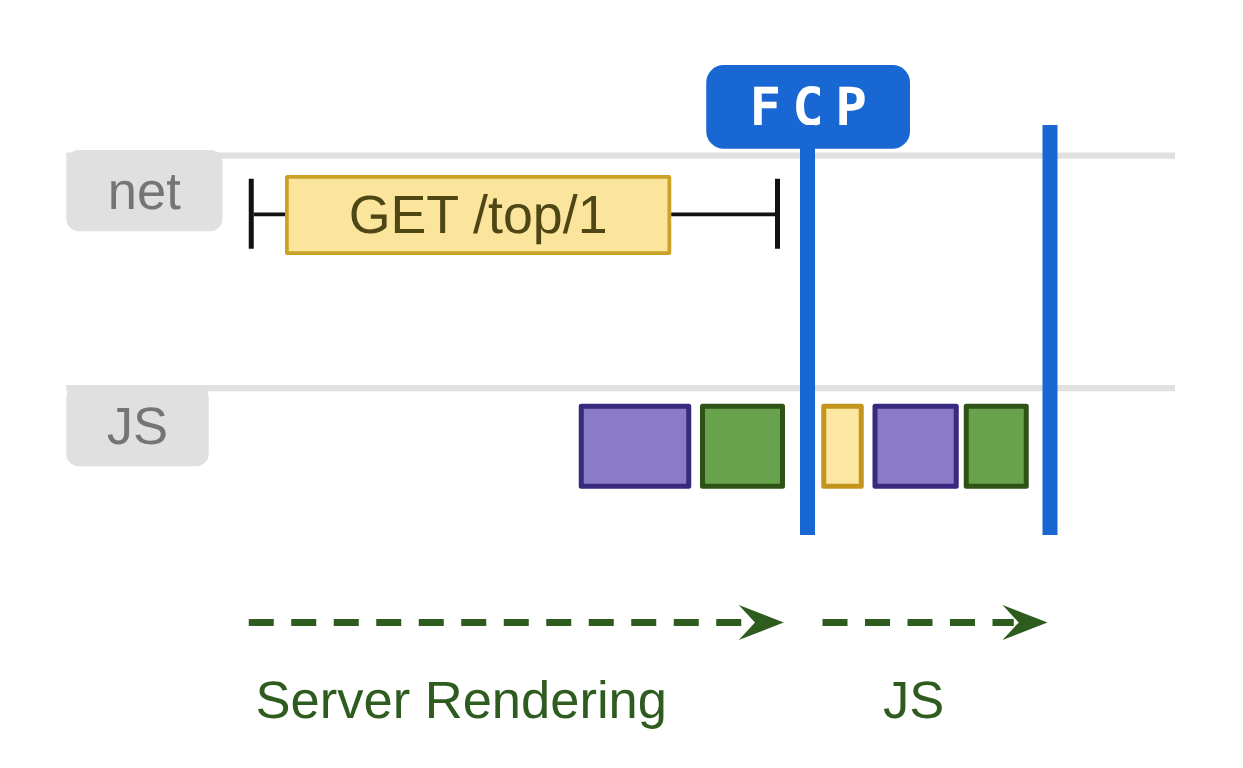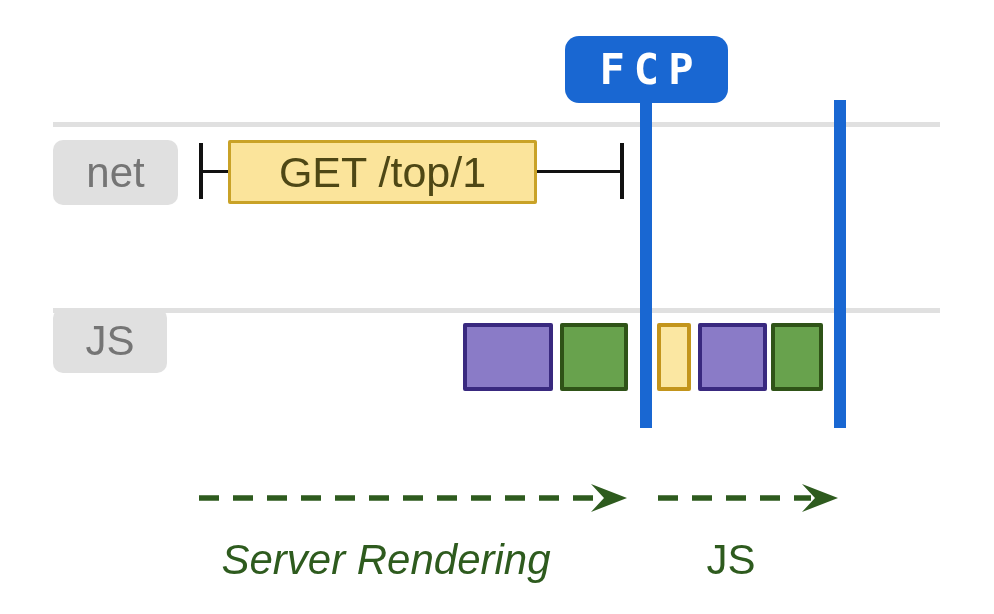--- a/index.html
+++ b/index.html
@@ -12,21 +12,21 @@
     position: relative;
     width: 994px;
     height: 614px;
     background: #ffffff;
     overflow: hidden;
   }
 
   
   .marker-badge {
     position: absolute;
-    top: 36px;
+    top: 52px;
     height: 67px;
     background: #1967D2;
     border-radius: 14px;
     display: flex;
     align-items: center;
     justify-content: center;
     color: #ffffff;
     font-family: "DejaVu Sans Mono", monospace;
     font-weight: bold;
     font-size: 42px;
@@ -59,21 +59,21 @@
     height: 65px;
     background: #E0E0E0;
     border-radius: 10px;
     display: flex;
     align-items: center;
     justify-content: center;
     color: #757575;
     font-size: 42px;
     z-index: 2;
   }
-  .track-label.net { top: 140px; width: 125px; }
+  .track-label.net { top: 120px; width: 125px; }
   .track-label.js  { top: 308px; width: 114px; }
 
   
   .interval-tick {
     position: absolute;
     top: 143px;
     width: 4px;
     height: 56px;
     background: #111111;
     z-index: 2;
@@ -173,16 +173,16 @@
       <div class="js-block green" style="left: 771px; width: 52px;"></div>
     </div>
 
   <svg class="arrows-svg" id="arrows-svg" width="994" height="614" viewBox="0 0 994 614" xmlns="http://www.w3.org/2000/svg">
       <line x1="199" y1="498" x2="600" y2="498" stroke="#2E5B1E" stroke-width="5.5" stroke-dasharray="20 14"></line>
       <path d="M 627 498 L 591 484 L 604 498 L 591 512 Z" fill="#2E5B1E"></path>
       <line x1="658" y1="498" x2="811" y2="498" stroke="#2E5B1E" stroke-width="5.5" stroke-dasharray="20 14"></line>
       <path d="M 838 498 L 802 484 L 815 498 L 802 512 Z" fill="#2E5B1E"></path>
     </svg>
 
-  <div class="annotation-label" id="ann-label-0" style="left: 386px; font-style: italic;">Server Rendering</div>
+  <div class="annotation-label" id="ann-label-0" style="left: 369px;">Server Rendering</div>
   <div class="annotation-label" id="ann-label-1" style="left: 731px;">JS</div>
 
 </div>
 
 </body></html>

